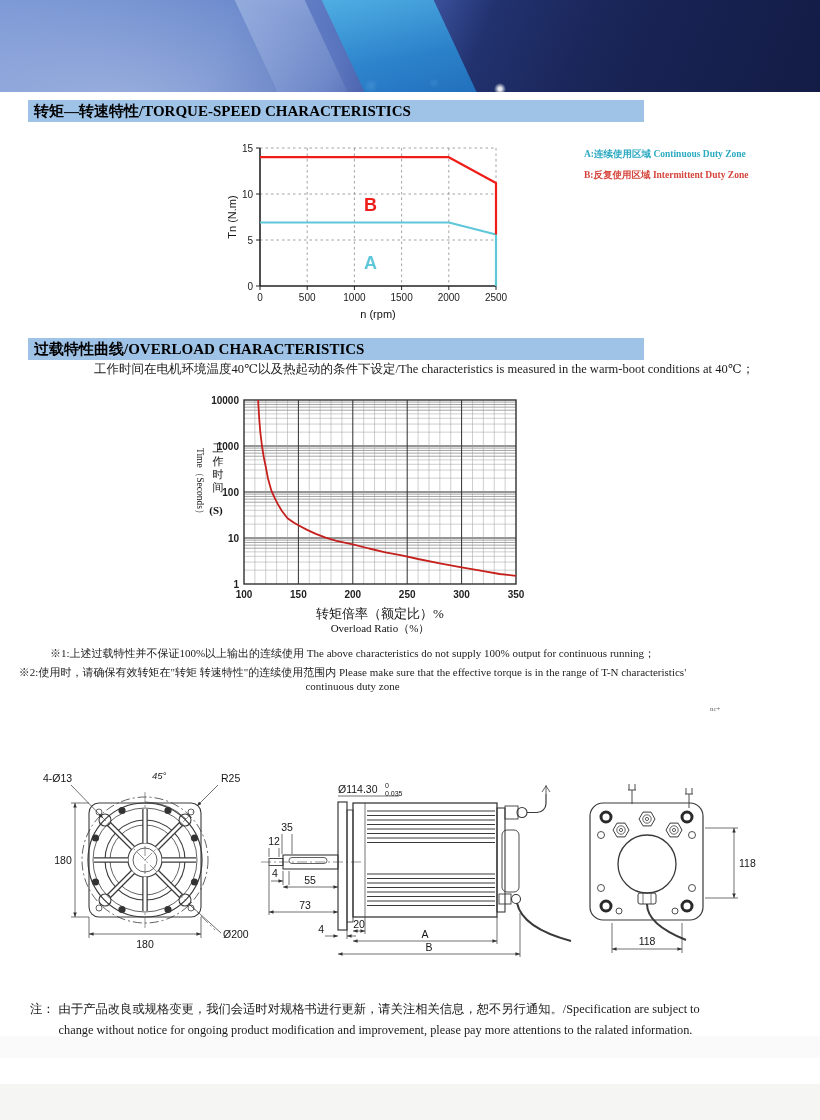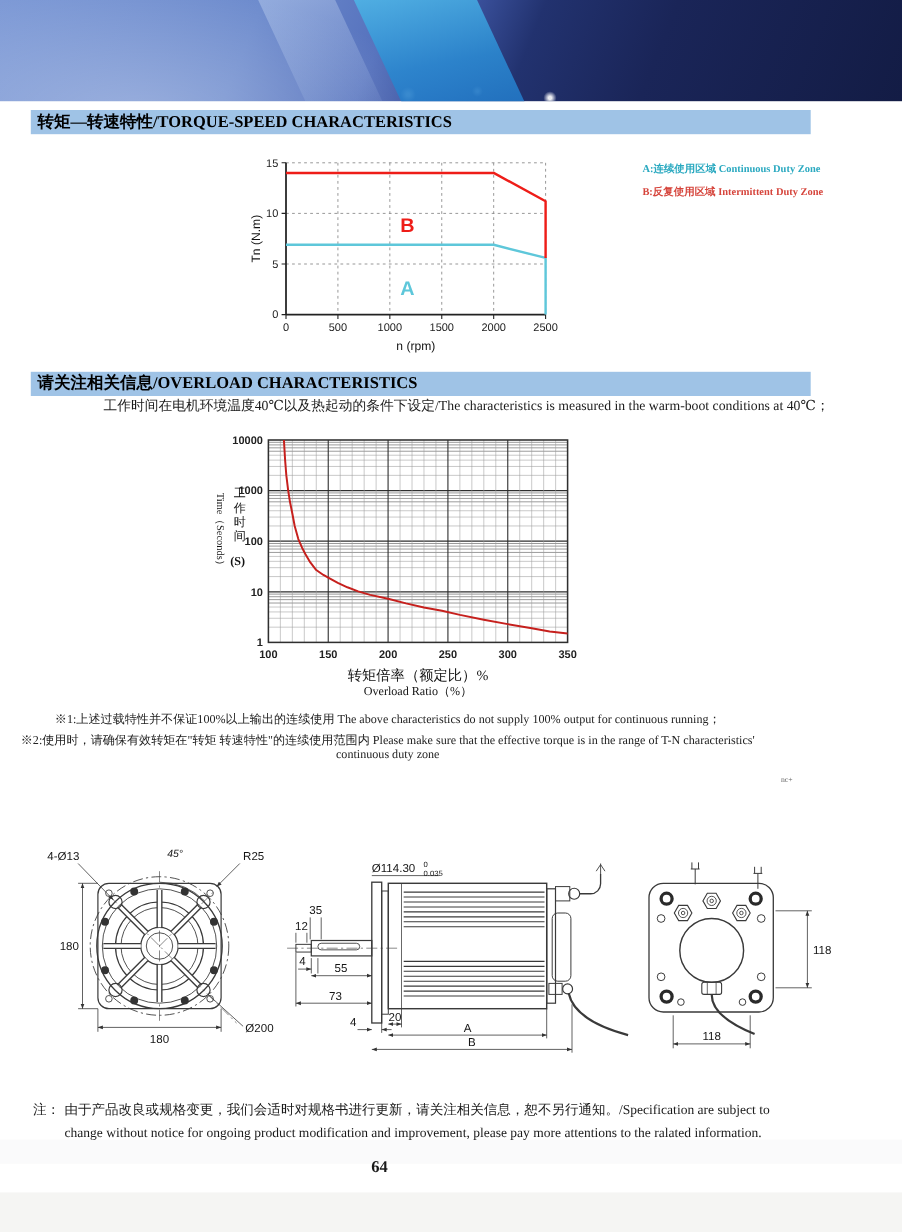--- a/index.html
+++ b/index.html
@@ -11,21 +11,21 @@
       radial-gradient(circle at 371px 86px,#ffffff 0 1.5px,rgba(255,255,255,0) 7px),
       radial-gradient(circle at 500px 89px,rgba(255,255,255,.9) 0 1.5px,rgba(255,255,255,0) 6px),
       radial-gradient(circle at 434px 83px,rgba(255,255,255,.7) 0 1px,rgba(255,255,255,0) 5px),
       radial-gradient(ellipse 420px 180px at 15% 115%,rgba(255,255,255,.28),rgba(255,255,255,0) 65%),
       linear-gradient(112deg,#7e9ad6 0%,#6d8bcd 28%,#5672bd 42%,#3c539f 50%,#22326f 58%,#1a2558 72%,#131c45 100%);}
   .banner .s1{position:absolute;top:-10px;left:258px;width:70px;height:120px;transform:skewX(25deg);
       background:linear-gradient(170deg,rgba(215,230,250,.38),rgba(160,190,235,.06));}
   .banner .s2{position:absolute;top:-10px;left:345px;width:112px;height:120px;transform:skewX(25deg);
       background:linear-gradient(170deg,#54b9e8 0%,#2b87cf 55%,#1f6fc0 100%);opacity:.92;}
   
-  .secbar{position:absolute;left:28px;width:709px;height:22px;background:#9fc3e6;
+  .secbar{position:absolute;left:28px;width:616px;height:22px;background:#9fc3e6;
       font-weight:bold;font-size:15px;line-height:22px;padding-left:6px;box-sizing:border-box;color:#000;}
   .bar1{top:100px}.bar2{top:338px}.bar3{top:694px}
   
   #ts-chart{position:absolute;left:224px;top:136px;}
   #ol-chart{position:absolute;left:180px;top:386px;}
   .ctick{font-family:"Liberation Sans","DejaVu Sans",sans-serif;font-size:10px;fill:#222;}
   #ol-chart .ctick{font-weight:600;}
   .caxlab{font-family:"Liberation Sans","DejaVu Sans",sans-serif;font-size:11px;fill:#111;}
   .cnlab{font-family:"Liberation Serif","DejaVu Serif",serif;fill:#111;}
   .legend{position:absolute;left:556px;top:144px;font-size:9.5px;font-weight:bold;line-height:21px;margin-left:28px;}
@@ -101,21 +101,21 @@
       <text x="12" y="81" text-anchor="middle" class="caxlab" transform="rotate(-90 12 81)">Tn (N.m)</text>
       <text x="154" y="182" text-anchor="middle" class="caxlab">n (rpm)</text>
     </svg>
 
   <div class="legend">
     <div class="lg" style="color: rgb(42, 169, 192);">A:连续使用区域 Continuous Duty Zone</div>
     <div class="lg" style="color: rgb(214, 69, 60);">B:反复使用区域 Intermittent Duty Zone</div>
   </div>
 
   <div class="secbar bar2">
-    <span>请关注相关信息/OVERLOAD CHARACTERISTICS</span>
+    <span>过载特性曲线/OVERLOAD CHARACTERISTICS</span>
   </div>
 
   <div class="cond">工作时间在电机环境温度40℃以及热起动的条件下设定/The characteristics is measured in the warm-boot conditions at 40℃；</div>
 
   <svg id="ol-chart" width="400" height="258" viewBox="0 0 400 258">
       <line x1="64" y1="184.15262019945686" x2="336" y2="184.15262019945686" stroke="#9c9c9c" stroke-width="0.5"></line>
       <line x1="64" y1="176.05242228289552" x2="336" y2="176.05242228289552" stroke="#9c9c9c" stroke-width="0.5"></line>
       <line x1="64" y1="170.30524039891372" x2="336" y2="170.30524039891372" stroke="#9c9c9c" stroke-width="0.5"></line>
       <line x1="64" y1="165.84737980054314" x2="336" y2="165.84737980054314" stroke="#9c9c9c" stroke-width="0.5"></line>
       <line x1="64" y1="162.20504248235238" x2="336" y2="162.20504248235238" stroke="#7d7d7d" stroke-width="0.7"></line>
@@ -401,15 +401,14 @@
   </svg>
 
   <div class="band1"></div>
   <div class="band2"></div>
 
   <div class="footnote">
     <span class="fn-label">注：</span>
     <p>由于产品改良或规格变更，我们会适时对规格书进行更新，请关注相关信息，恕不另行通知。/Specification are subject to change without notice for ongoing product modification and improvement, please pay more attentions to the ralated information.</p>
   </div>
 
-  <div class="pageno">64</div>
 
 </div>
 
 </body></html>

